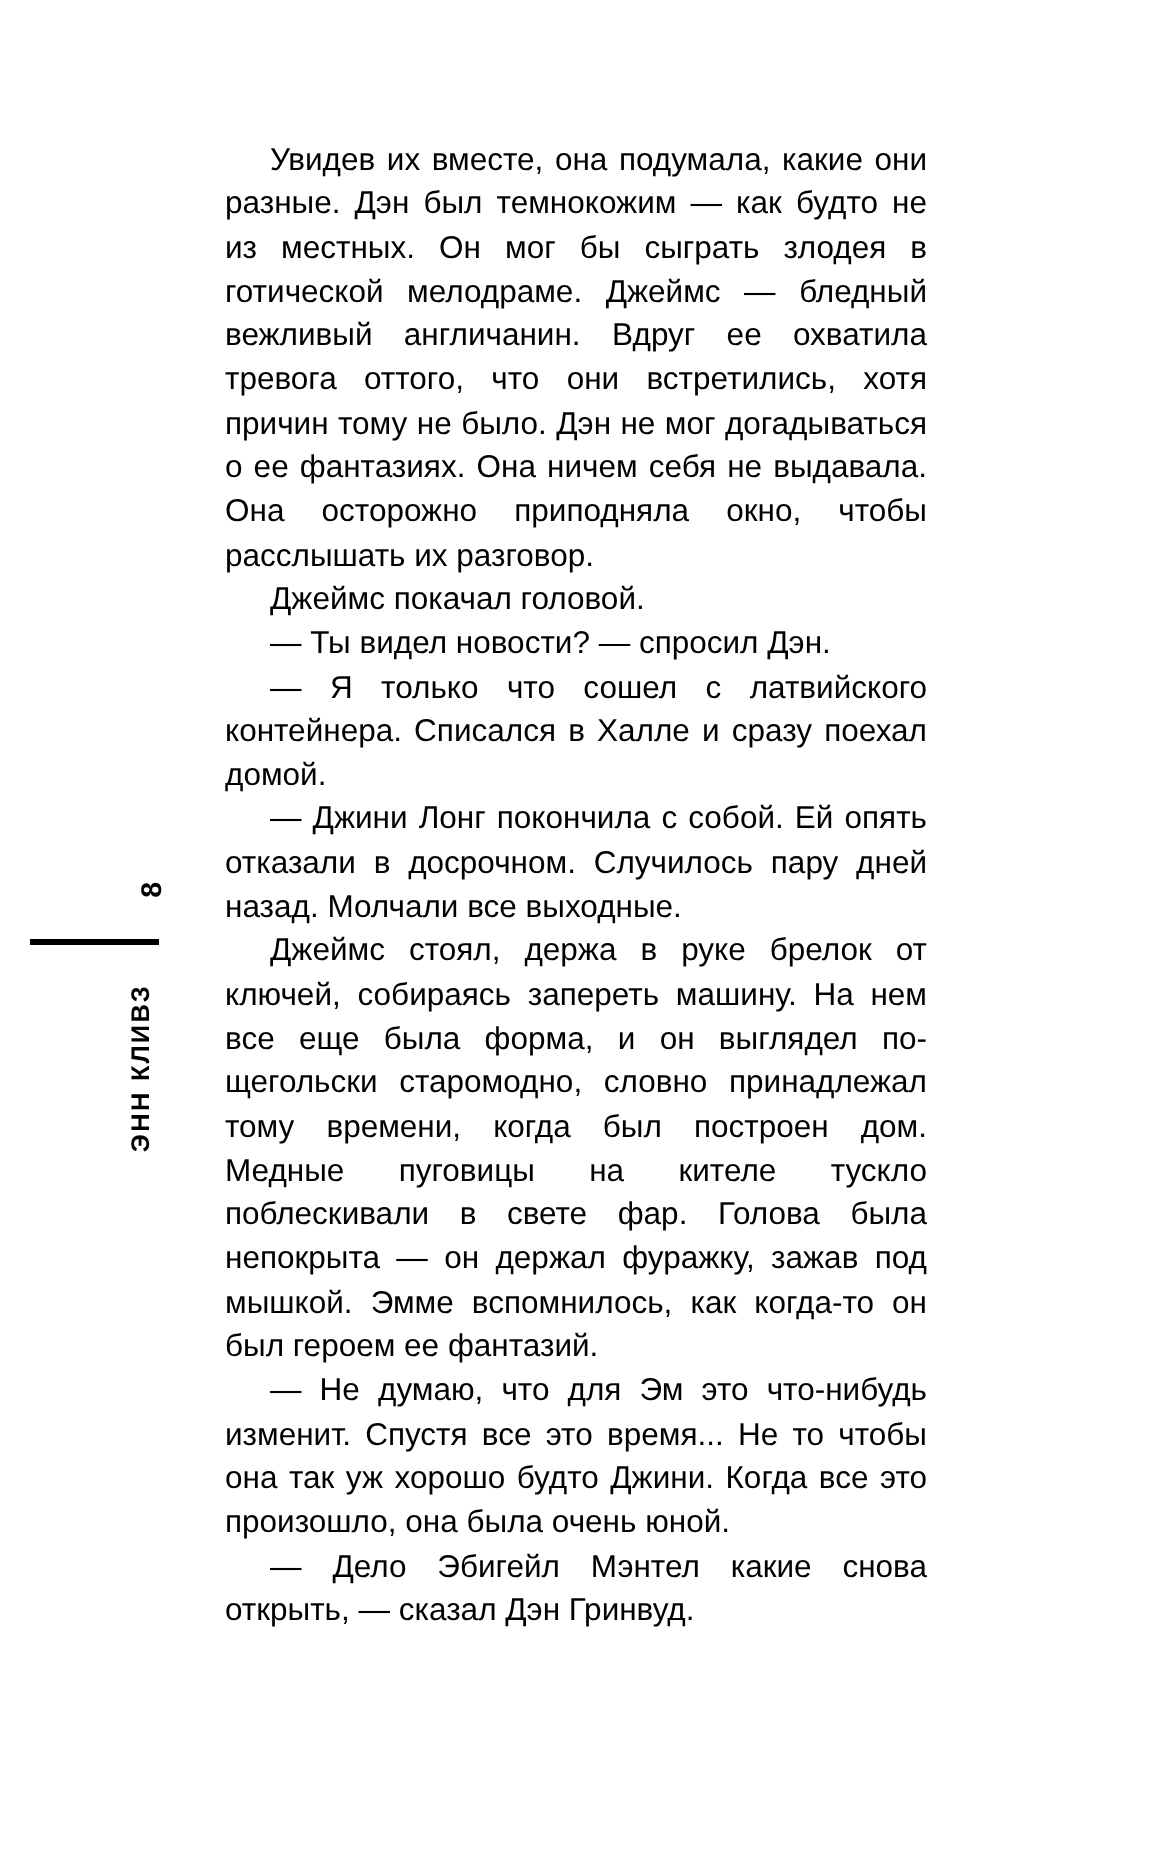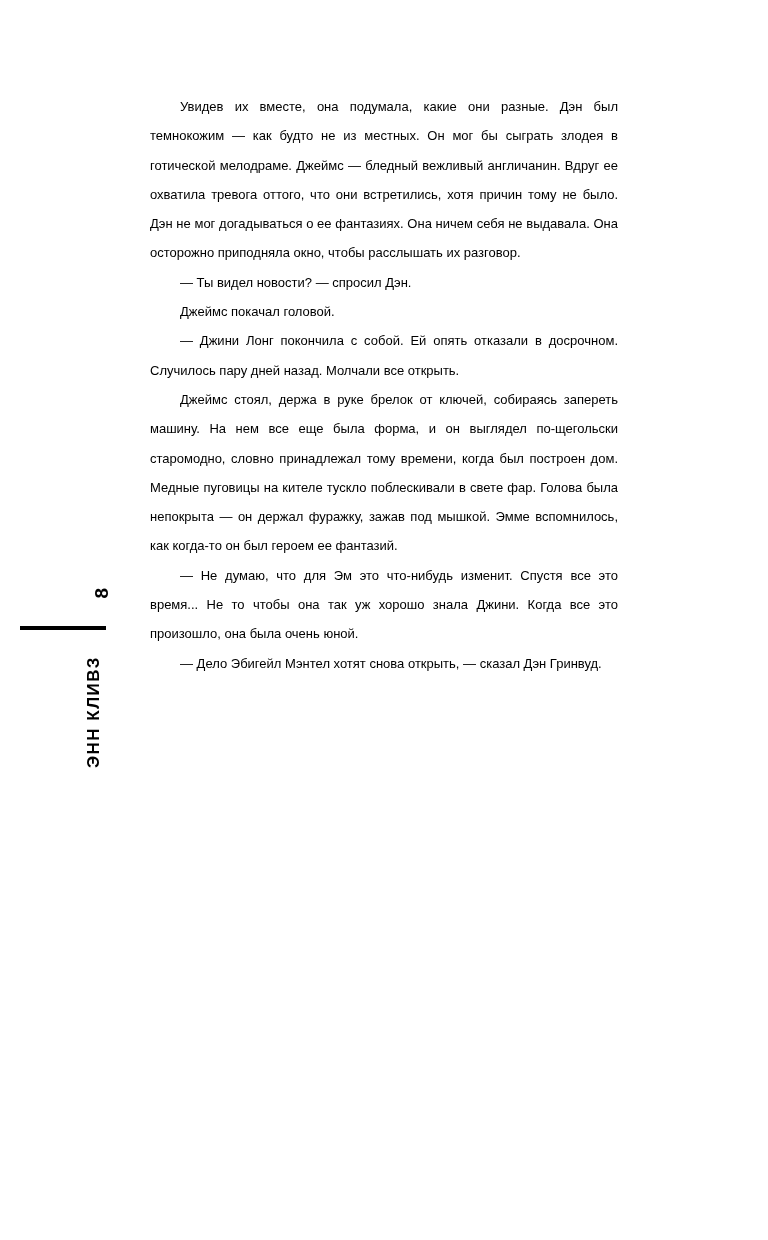--- a/index.html
+++ b/index.html
@@ -67,21 +67,21 @@
   
   .textblock {
     position: absolute;
     left: 150px;
     top: 92px;
     width: 468px;
   }
   .textblock p {
     margin: 0;
     font-family: "Liberation Sans", sans-serif;
-    font-size: 13px;
+    font-size: 21px;
     line-height: 29.3px;
     text-align: justify;
     text-justify: inter-word;
     hyphens: manual;
     color: #000;
   }
   .textblock p.indent {
     text-indent: 30px;
   }
 </style>
@@ -91,21 +91,22 @@
 <div class="page">
 
   <div class="margin-block">
     <div class="folio">8</div>
     <div class="rule"></div>
     <div class="running-head">ЭНН КЛИВЗ</div>
   </div>
 
   <div class="textblock">
     <p class="indent">Увидев их вместе, она подумала, какие они разные. Дэн был темнокожим — как будто не из местных. Он мог бы сыграть злодея в готической мелодраме. Джеймс — бледный вежливый англичанин. Вдруг ее охватила тревога оттого, что они встретились, хотя причин тому не было. Дэн не мог догадываться о ее фантазиях. Она ничем себя не выдавала. Она осторожно приподняла окно, чтобы расслышать их разговор.</p>
+    <p class="indent">Джеймс покачал головой.</p>
     <p class="indent">— Ты видел новости? — спросил Дэн.</p>
-    <p class="indent">Джеймс покачал головой.</p>
-    <p class="indent">— Джини Лонг покончила с собой. Ей опять отказали в досрочном. Случилось пару дней назад. Молчали все открыть.</p>
+    <p class="indent">— Я только что сошел с латвийского контейнера. Списался в Халле и сразу поехал домой.</p>
+    <p class="indent">— Джини Лонг покончила с собой. Ей опять отказали в досрочном. Случилось пару дней назад. Молчали все выходные.</p>
     <p class="indent">Джеймс стоял, держа в руке брелок от ключей, собираясь запереть машину. На нем все еще была форма, и он выглядел по-щегольски старомодно, словно принадлежал тому времени, когда был построен дом. Медные пуговицы на кителе тускло поблескивали в свете фар. Голова была непокрыта — он держал фуражку, зажав под мышкой. Эмме вспомнилось, как когда-то он был героем ее фантазий.</p>
-    <p class="indent">— Не думаю, что для Эм это что-нибудь изменит. Спустя все это время... Не то чтобы она так уж хорошо знала Джини. Когда все это произошло, она была очень юной.</p>
-    <p class="indent">— Дело Эбигейл Мэнтел хотят снова открыть, — сказал Дэн Гринвуд.</p>
+    <p class="indent">— Не думаю, что для Эм это что-нибудь изменит. Спустя все это время... Не то чтобы она так уж хорошо будто Джини. Когда все это произошло, она была очень юной.</p>
+    <p class="indent">— Дело Эбигейл Мэнтел какие снова открыть, — сказал Дэн Гринвуд.</p>
   </div>
 
 </div>
 
 </body></html>

